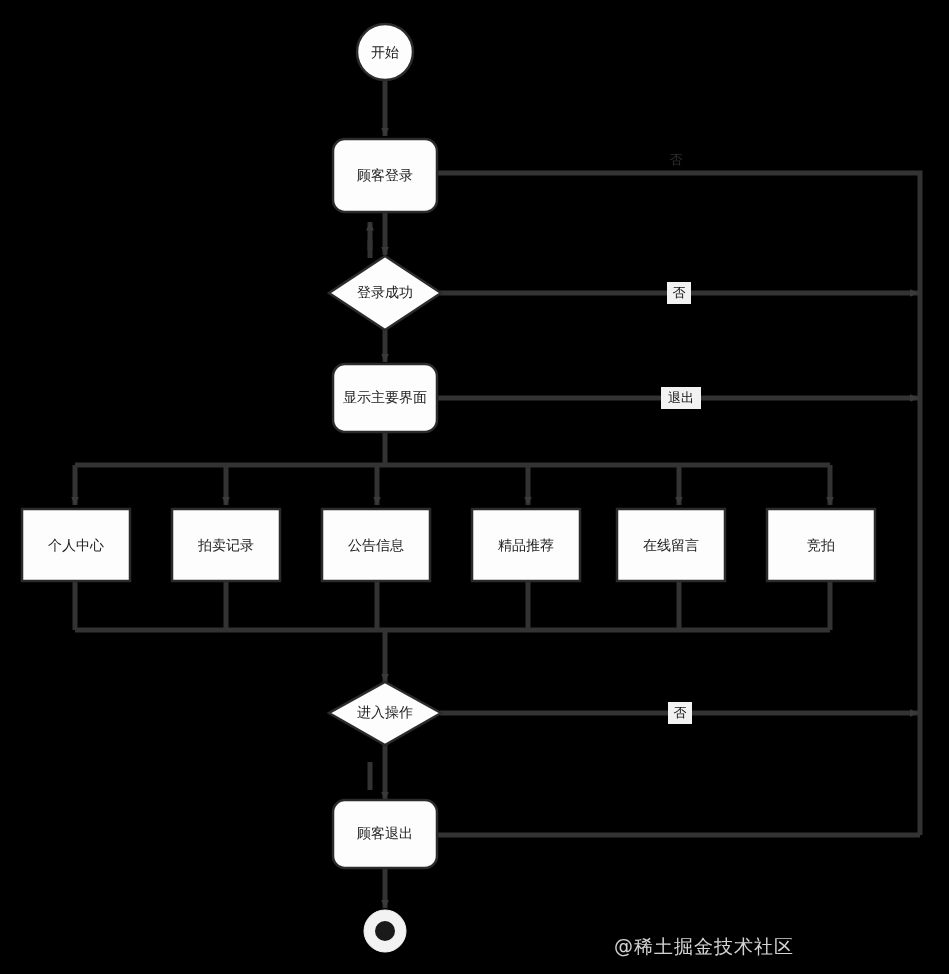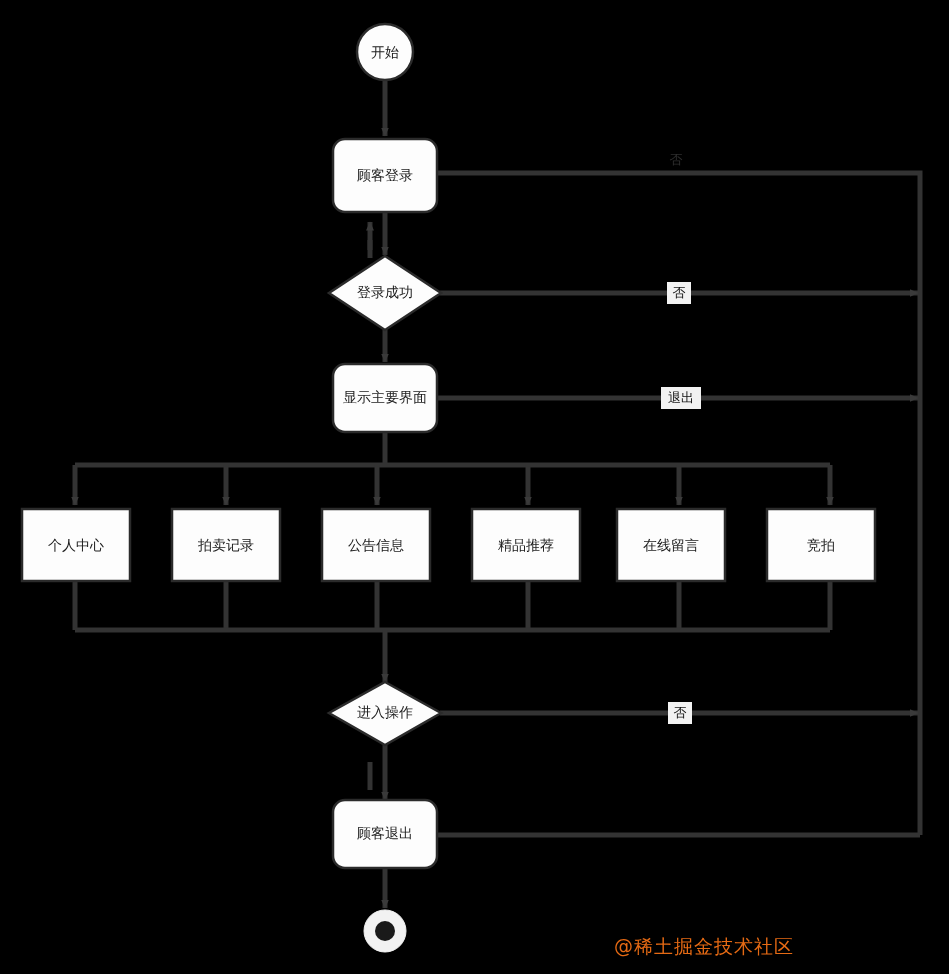--- a/index.html
+++ b/index.html
@@ -46,21 +46,21 @@
     fill: #2e2e2e;
     text-anchor: middle;
     dominant-baseline: middle;
   }
   .watermark-text {
     position: absolute;
     right: 14px;
     bottom: 14px;
     font-family: "DejaVu Sans", "Liberation Sans", sans-serif;
     font-size: 19px;
-    color: #f97316;
+    color: #e5e5e5;
     opacity: 0.92;
     letter-spacing: 1px;
     white-space: nowrap;
     text-shadow: 0 0 3px rgba(0,0,0,0.8);
   }
 </style>
 </head>
 <body>
 
 <div id="canvas">

